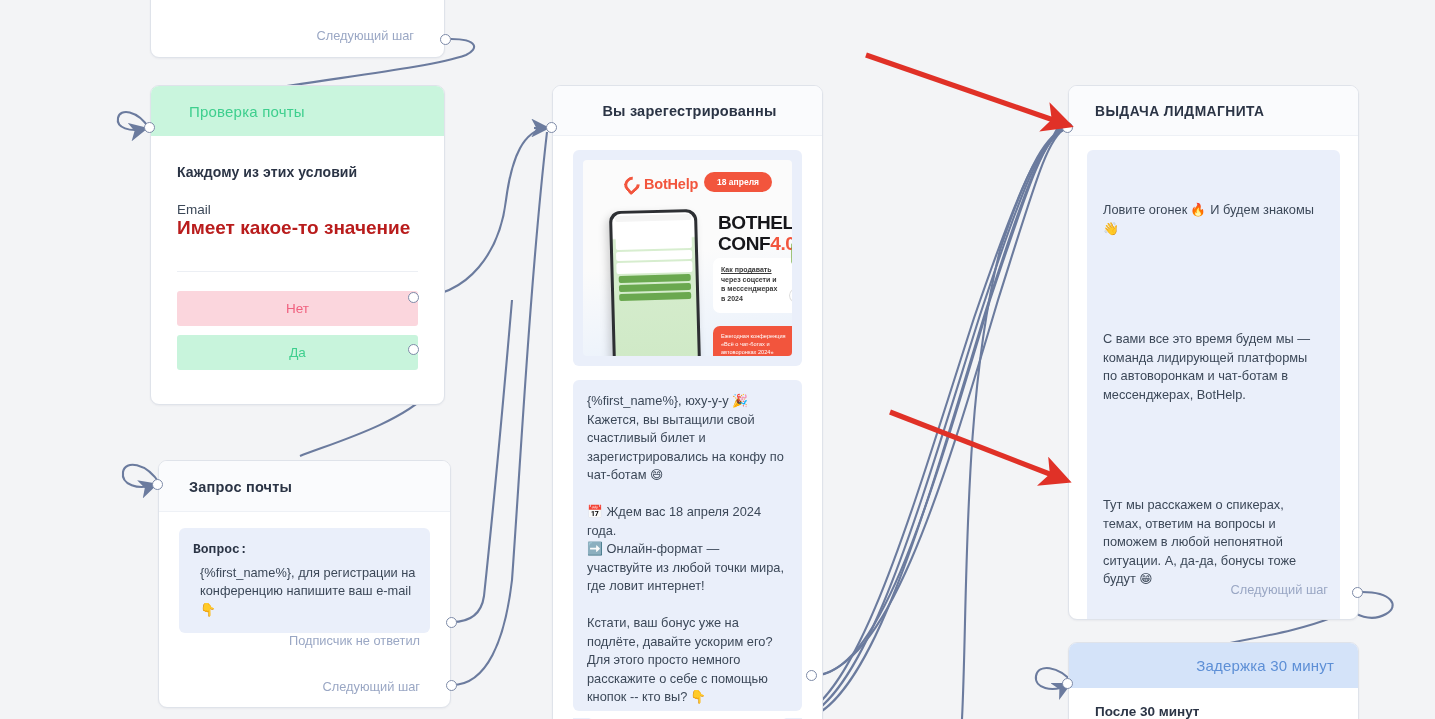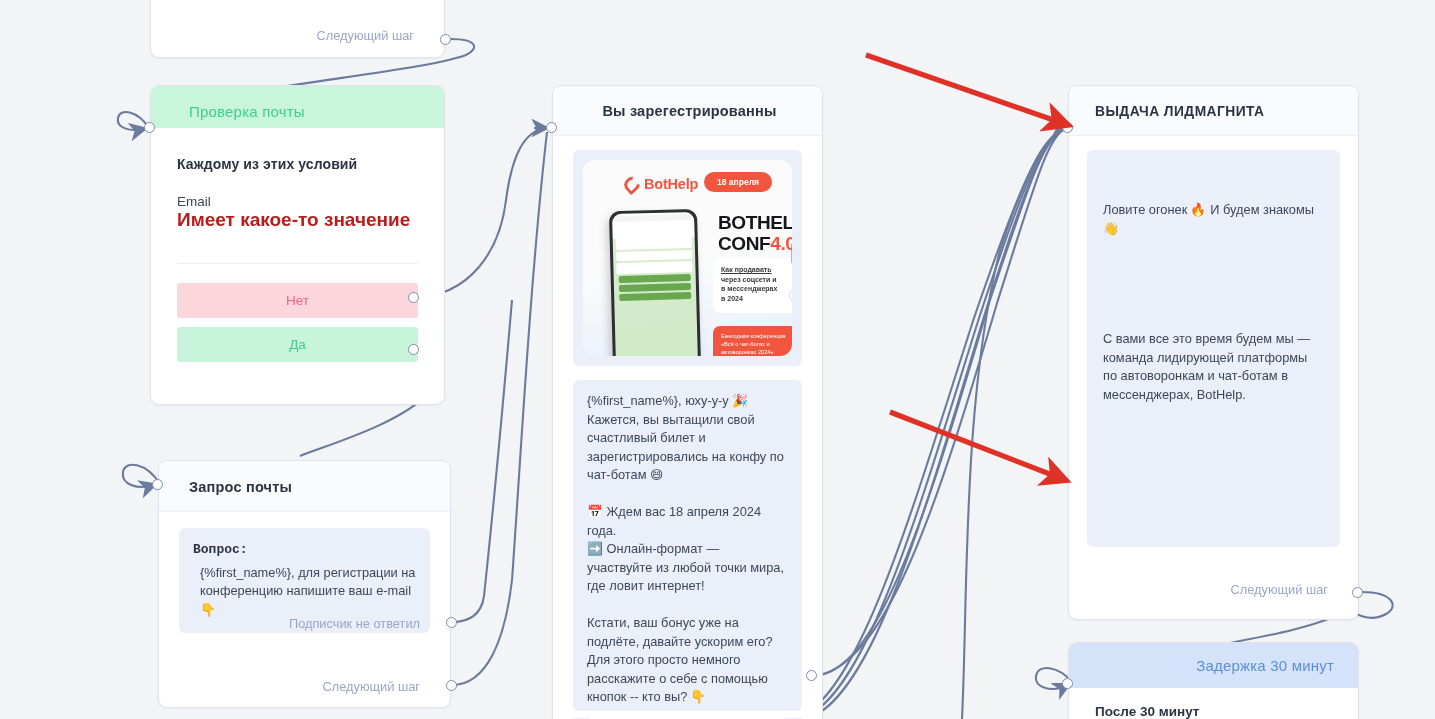--- a/index.html
+++ b/index.html
@@ -23,21 +23,21 @@
   .card {
     position: absolute;
     background: #ffffff;
     border: 1px solid #dfe3ea;
     border-radius: 9px;
     z-index: 3;
     box-shadow: 0 1px 2px rgba(30,40,70,.05);
     overflow: hidden;
   }
   .card-header {
-    padding: 17px 24px 8px 38px;
+    padding: 17px 24px 16px 38px;
     font-size: 14.5px;
     font-weight: 700;
     letter-spacing: .2px;
     color: #2b3445;
   }
   .hdr-plain { background: #fafbfd; border-bottom: 1px solid #eef1f6; }
   .hdr-green { background: #c9f5dd; color: #3ecf8e; font-weight: 400; font-size: 15px; }
   .hdr-blue  { background: #d4e3f9; color: #5d8fd6; font-weight: 400; font-size: 15px; }
   .card-body { padding: 14px 26px 16px 26px; }
 
@@ -72,21 +72,21 @@
     font-size: 12.8px; color:#9aa7c4; white-space:nowrap;
   }
   .port-dot {
     position:absolute; width:11px; height:11px; border-radius:50%;
     background:#ffffff; border:1.6px solid #7e8ba8; z-index:5;
   }
 
   
   .promo-wrap { background:#eaeffa; border-radius:6px; padding: 10px; }
   .promo {
-    position:relative; height: 196px; border-radius:12px; overflow:hidden;
+    position:relative; height: 196px; border-radius:4px; overflow:hidden;
     background: linear-gradient(170deg,#fbfbfb 0%,#fbfbfb 48%,#e8f0fb 100%);
   }
   .promo-logo { position:absolute; left:41px; top:16px; display:flex; align-items:center; gap:4px; }
   .promo-logo .mark {
     width:16px;height:15px;border-radius:50% 50% 50% 2px;
     border:3px solid #f2553d; border-right-color:transparent; transform:rotate(-42deg);
   }
   .promo-logo .txt { font-size:14.5px; font-weight:700; color:#f2553d; letter-spacing:-.2px; }
   .promo-badge {
     position:absolute; right:20px; top:12px; background:#f2553d; color:#fff;
@@ -209,21 +209,21 @@
   <div class="port-dot" style="left:408px; top:344px;"></div>
 
   <div class="card" style="left:158px; top:460px; width:293px; height:248px;">
     <div class="card-header hdr-plain" style="padding:18px 24px 16px 30px;">Запрос почты</div>
     <div class="card-body" style="padding:16px 20px 0 20px;">
       <div class="bubble">
         <div class="bubble-label">Вопрос:</div>
         <div class="bubble-text">{%first_name%}, для регистрации на конференцию напишите ваш e-mail 👇</div>
       </div>
     </div>
-    <div class="port-label" style="top:155px;">Подписчик не ответил</div>
+    <div class="port-label" style="top:172px;">Подписчик не ответил</div>
     <div class="port-label" style="top:218px;">Следующий шаг</div>
   </div>
   <div class="port-dot" style="left:152px; top:479px;"></div>
   <div class="port-dot" style="left:446px; top:617px;"></div>
   <div class="port-dot" style="left:446px; top:680px;"></div>
 
   <div class="card" style="left:552px; top:85px; width:271px; height:680px;">
     <div class="card-header hdr-plain" style="padding:17px 24px 16px 28px;text-align:center;">Вы зарегестрированны</div>
     <div class="card-body" style="padding:14px 20px 0 20px;">
 
@@ -289,20 +289,21 @@
   <div class="port-dot" style="left:806px; top:670px;"></div>
 
   <div class="card" style="left:1068px; top:85px; width:291px; height:535px;">
     <div class="card-header hdr-plain" style="padding:18px 24px 16px 26px; font-size:13.8px; letter-spacing:.45px;">ВЫДАЧА ЛИДМАГНИТА</div>
     <div class="card-body" style="padding:14px 18px 0 18px;">
       <div class="msg-bubble" style="padding:14px 16px;">
         <div>Ловите огонек 🔥 И будем знакомы 👋</div>
         <div style="height:18px"></div>
         <div>С вами все это время будем мы — команда лидирующей платформы по автоворонкам и чат-ботам в мессенджерах, BotHelp.</div>
         <div style="height:18px"></div>
+        <div>Тут мы расскажем о спикерах, темах, ответим на вопросы и поможем в любой непонятной ситуации. А, да-да, бонусы тоже будут 😁</div>
         
         
       </div>
 
     </div>
     <div class="port-label" style="bottom:22px;">Следующий шаг</div>
   </div>
   <div class="port-dot" style="left:1062px; top:122px;"></div>
   <div class="port-dot" style="left:1352px; top:587px;"></div>
 

